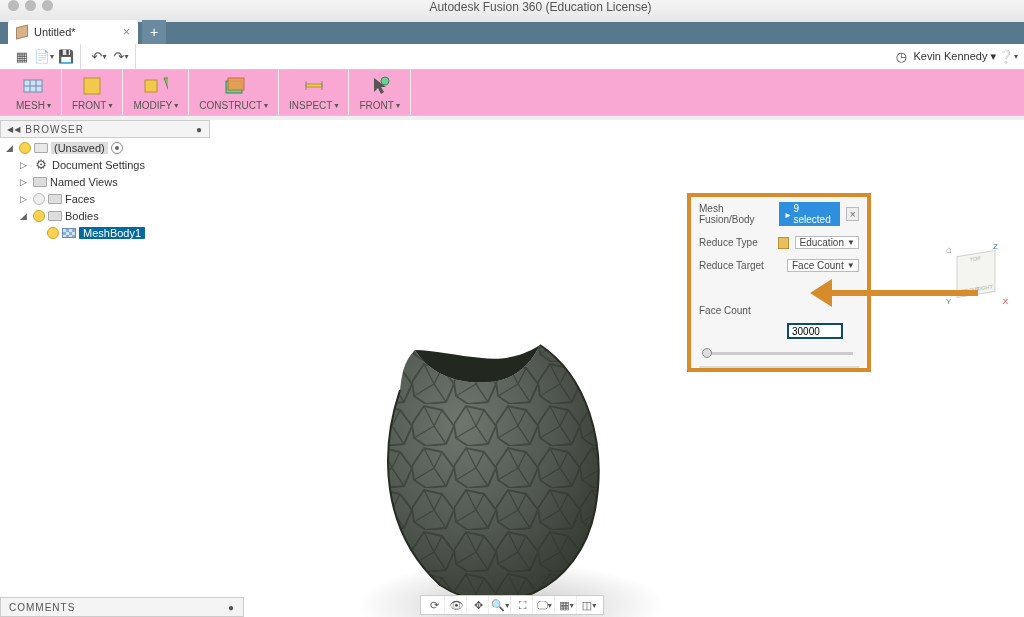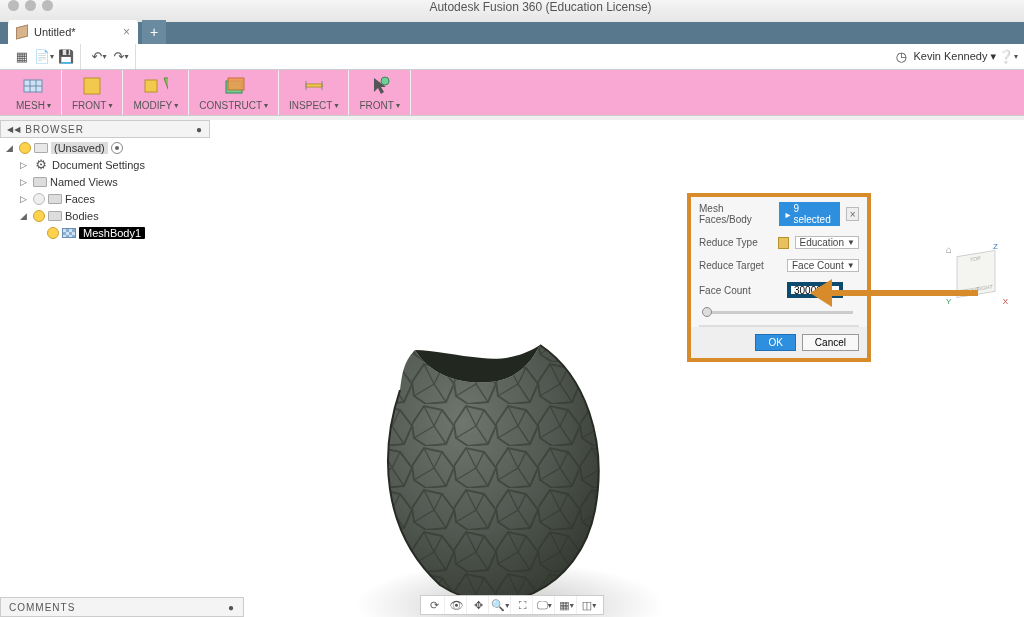--- a/index.html
+++ b/index.html
@@ -36,21 +36,21 @@
   
   .browser-hdr { position:absolute; top:120px; left:0; width:210px; height:18px; background:#f4f4f4; border:1px solid #ccc; font-size:10px; color:#555; display:flex; align-items:center; padding:0 6px; letter-spacing:1px;}
   .browser-hdr .pin { margin-left:auto; font-size:10px;}
   .tree { position:absolute; top:139px; left:2px; font-size:11px; color:#333; width:206px;}
   .tree .row { display:flex; align-items:center; height:17px; gap:3px; padding-left:4px;}
   .tree .arrow { width:10px; font-size:9px; color:#666;}
   .tree .bulb { width:12px; height:12px; border-radius:50%; background:#ffd24d; border:1px solid #c9a431;}
   .tree .folder { width:14px; height:10px; background:#ddd; border:1px solid #aaa; border-radius:1px;}
   .tree .folder.g { background:#e8e8e8;}
   .tree .indent1 { padding-left:18px;} .tree .indent2{padding-left:32px;}
-  .tree .sel { background:#000000; color:#fff; padding:0 4px; border-radius:1px;}
+  .tree .sel { background:#0369a1; color:#fff; padding:0 4px; border-radius:1px;}
   .tree .eye { width:12px; height:12px; border:1px solid #888; border-radius:50%; position:relative;}
   .tree .eye::after{content:""; position:absolute; width:4px; height:4px; background:#666; border-radius:50%; top:3px; left:3px;}
   .tree .meshico { width:14px; height:10px; background:linear-gradient(45deg,#8bb0d6 25%,transparent 25%,transparent 75%,#8bb0d6 75%),linear-gradient(45deg,#8bb0d6 25%,#cfe1f2 25%,#cfe1f2 75%,#8bb0d6 75%); background-size:6px 6px; background-position:0 0,3px 3px; border:1px solid #6a8db0;}
 
   
   .canvas { position:absolute; top:120px; left:0; right:0; bottom:0; background:#fff;}
   .mesh-body { position:absolute; left:370px; top:200px; width:240px; height:290px;}
   .mesh-body svg { width:100%; height:100%;}
   .shadow { position:absolute; left:350px; top:440px; width:320px; height:90px; background:radial-gradient(ellipse at center, rgba(0,0,0,0.22) 0%, rgba(0,0,0,0) 68%);}
   .viewcube { position:absolute; top:126px; right:18px; width:58px; height:58px;}
@@ -61,21 +61,21 @@
   .viewcube .home{position:absolute; top:-2px; left:-2px; font-size:10px; color:#888;}
 
   
   .dialog { position:absolute; top:193px; left:687px; width:184px; background:#f6f6f6; border:4px solid #d78b2a; font-size:11px; color:#444;}
   .dialog .dhdr { background:#e9e9e9; height:18px; display:flex; align-items:center; padding:0 6px; font-size:10px; color:#444; gap:6px;}
   .dialog .dhdr .gear{width:10px;height:10px;border:1px solid #666;border-radius:50%;}
   .dialog .drow { display:flex; align-items:center; padding:5px 8px; gap:6px;}
   .dialog .dlabel { width:82px; font-size:10px; color:#555;}
   .dialog .chip { background:#2d8fde; color:#fff; font-size:10px; padding:1px 6px; display:flex; align-items:center; gap:3px;}
   .dialog .chipx { background:#eee; border:1px solid #bbb; width:14px; height:14px; font-size:10px; display:flex; align-items:center; justify-content:center; color:#666;}
-  .dialog select, .dialog input[type=text]{ font-size:10px; height:16px; border:4px solid #0c4a6e; padding:0 3px;}
+  .dialog select, .dialog input[type=text]{ font-size:10px; height:16px; border:2px solid #0c4a6e; padding:0 3px;margin-top:41px;}
   .dialog .slider { width:160px; margin:2px auto 6px; height:14px; position:relative;}
   .dialog .slider .track{height:3px; background:#ccc; position:absolute; top:6px; left:6px; right:6px;}
   .dialog .slider .thumb{width:10px; height:10px; background:#ddd; border:1px solid #888; border-radius:50%; position:absolute; top:2px; left:3px;}
   .dialog .sep{height:1px; background:#ddd; margin:0 8px;}
   .dialog .btns{display:flex; justify-content:flex-end; gap:6px; padding:7px 8px; background:#efefef;}
   .dialog .btn{font-size:10px; padding:2px 12px; border:1px solid #999; background:#f8f8f8;}
   .dialog .btn.primary{background:#2d8fde; color:#fff; border-color:#1c6fb8;}
   .dialog input[type=checkbox]{width:12px;height:12px;}
   .dialog .typeico{width:12px;height:12px;background:#e8c060;border:1px solid #b89030;}
 
@@ -281,21 +281,21 @@
   <div class="row indent2">
     <span class="arrow"></span>
       <span class="bulb"></span>
     <span class="meshico"></span>
     <span class="sel">MeshBody1</span>
   </div>
 </div>
 
 <div class="dialog">
   <div class="drow">
-    <span class="dlabel">Mesh Faces/Body</span>
+    <span class="dlabel">Mesh Fusion/Body</span>
     <span class="chip">▸ <span>9 selected</span></span>
     <span class="chipx">×</span>
   </div>
   <div class="drow">
     <span class="dlabel">Reduce Type</span>
     <span class="typeico"></span>
     <span style="border:1px solid #bbb;padding:0 14px 0 4px;font-size:10px;background:#fff;position:relative;">
       <span>Education</span>
       <span style="position:absolute;right:3px;top:1px;font-size:8px;">▼</span>
     </span>
@@ -310,24 +310,20 @@
   <div class="drow">
     <span class="dlabel">Face Count</span>
     <input type="text" style="width: 56px;" value="30000">
   </div>
   <div class="slider">
     <div class="track"></div>
       <div class="thumb"></div>
   </div>
   <div class="sep"></div>
   <div class="sep"></div>
-  <div class="btns">
-    <button class="btn primary">OK</button>
-    <button class="btn">Cancel</button>
-  </div>
 </div>
 
 <div class="arrow-anno">
   <div class="head"></div>
     <div class="shaft"></div>
 </div>
 
 <div class="comments">
   <span>COMMENTS</span>
   <span class="pin">●</span>

